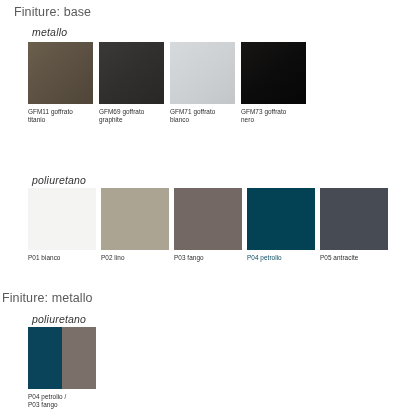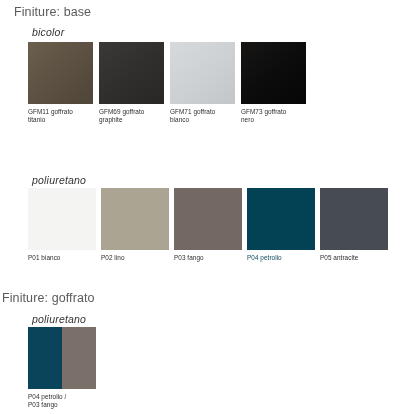--- a/index.html
+++ b/index.html
@@ -100,21 +100,21 @@
   #material-bic   { position: absolute; left: 32px;  top: 313px; }
   #row-bicolor    { left: 28px; top: 327px; }
 </style>
 </head>
 <body>
 
 <div class="page">
 
   <div class="section-title" id="title-base">Finiture: base</div>
 
-  <div class="material-label" id="material-base">bicolor</div>
+  <div class="material-label" id="material-base">metallo</div>
 
   <div class="swatch-row" id="row-base">
 
     <div class="swatch-cell">
       <span class="swatch-chip" style="background:#5d5243;background-image:linear-gradient(135deg,#6b5f4d 0%,#5d5243 45%,#4f4538 100%);"></span>
       <span class="swatch-label">GFM11 goffrato</span>
       <span class="swatch-label" style="margin-top:0">titanio</span>
     </div>
 
     <div class="swatch-cell" style="margin-left:5px">
@@ -162,21 +162,21 @@
       <span class="swatch-label teal">P04 petrolio</span>
     </div>
 
     <div class="swatch-cell" style="margin-left:5px">
       <span class="swatch-chip wide" style="background:#474b54;"></span>
       <span class="swatch-label">P05 antracite</span>
     </div>
 
   </div>
 
-  <div class="section-title" id="title-bicolor">Finiture: goffrato</div>
+  <div class="section-title" id="title-bicolor">Finiture: metallo</div>
 
   <div class="material-label" id="material-bic">poliuretano</div>
 
   <div class="swatch-row" id="row-bicolor">
 
     <div class="swatch-cell">
       <span class="bicolor-chip">
         <span class="bicolor-left" style="background:#0a445a;"></span>
         <span class="bicolor-right" style="background:#7b6f6a;"></span>
       </span>

